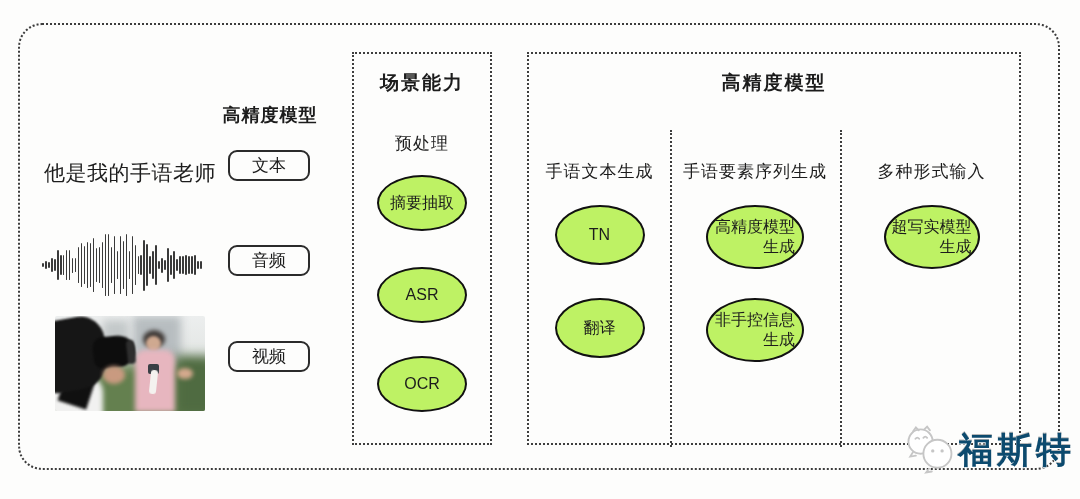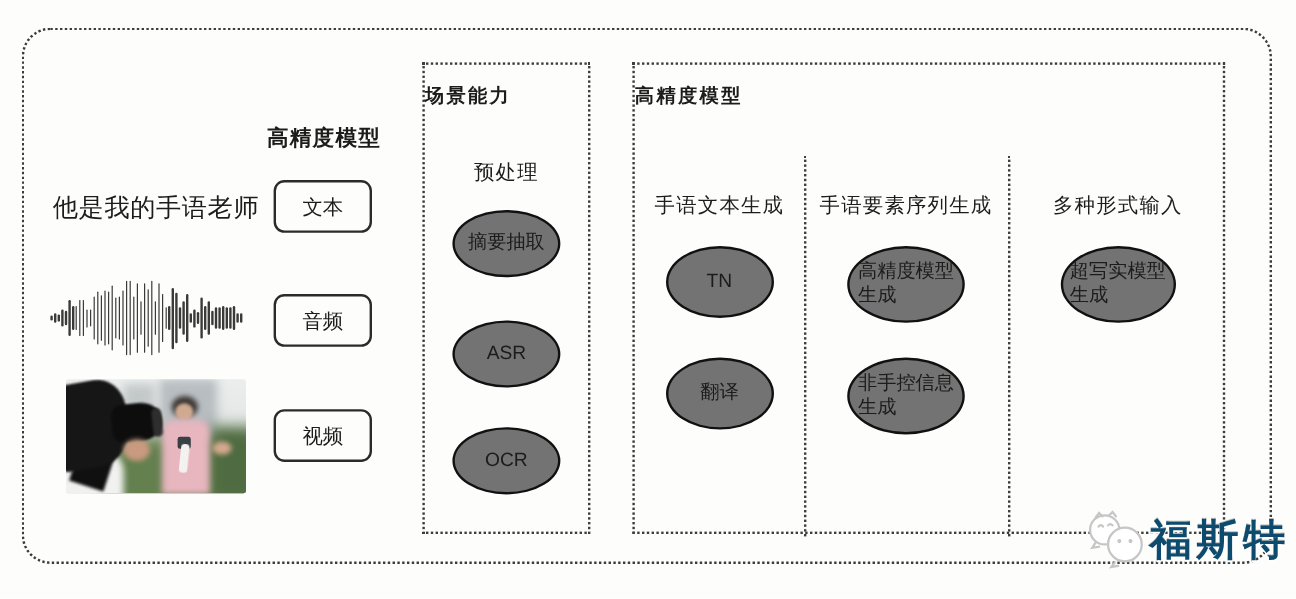--- a/index.html
+++ b/index.html
@@ -33,21 +33,21 @@
   }
   .sample-text {
     position: absolute;
     left: 44px; top: 159px; width: 170px;
     font-size: 21px;
     letter-spacing: 0.5px;
     white-space: nowrap;
   }
   .input-box {
     position: absolute;
-    left: 228px; width: 82px; height: 44px;
+    left: 228px; width: 82px; height: 31px;
     border: 2px solid #2b2b2b;
     border-radius: 9px;
     display: flex; align-items: center; justify-content: center;
     font-size: 17px;
     background: #fdfdfc;
   }
   .input-box.text  { top: 150px; }
   .input-box.audio { top: 245px; }
   .input-box.video { top: 341px; }
 
@@ -102,39 +102,39 @@
     top: 52px; height: 393px;
     border: 2px dotted #3e3e3e;
     background: transparent;
   }
   .scene-box { left: 352px; width: 140px; }
   .core-box  { left: 527px; width: 494px; }
 
   .section-title {
     position: absolute;
     top: 16px; left: 0; width: 100%;
-    text-align: left;
-    font-size: 16px; font-weight: bold;
+    text-align: center;
+    font-size: 19px; font-weight: bold;
     letter-spacing: 2px;
   }
   .stage-label {
     position: absolute;
     top: 78px; left: 0; width: 100%;
     text-align: center;
     font-size: 17px;
     letter-spacing: 1px;
   }
 
   .ellipse {
     position: absolute;
     border: 2.5px solid #111;
     border-radius: 50%;
-    background: #737373;
+    background: #bef264;
     display: flex; align-items: center; justify-content: center;
-    text-align: left;
+    text-align: right;
     font-size: 16px;
     line-height: 1.25;
     white-space: pre-line;
   }
   
   .scene-box .ellipse { left: 50%; transform: translateX(-50%); width: 90px; height: 56px; }
   .scene-node-0 { top: 121px; }
   .scene-node-1 { top: 213px; }
   .scene-node-2 { top: 302px; }
 

